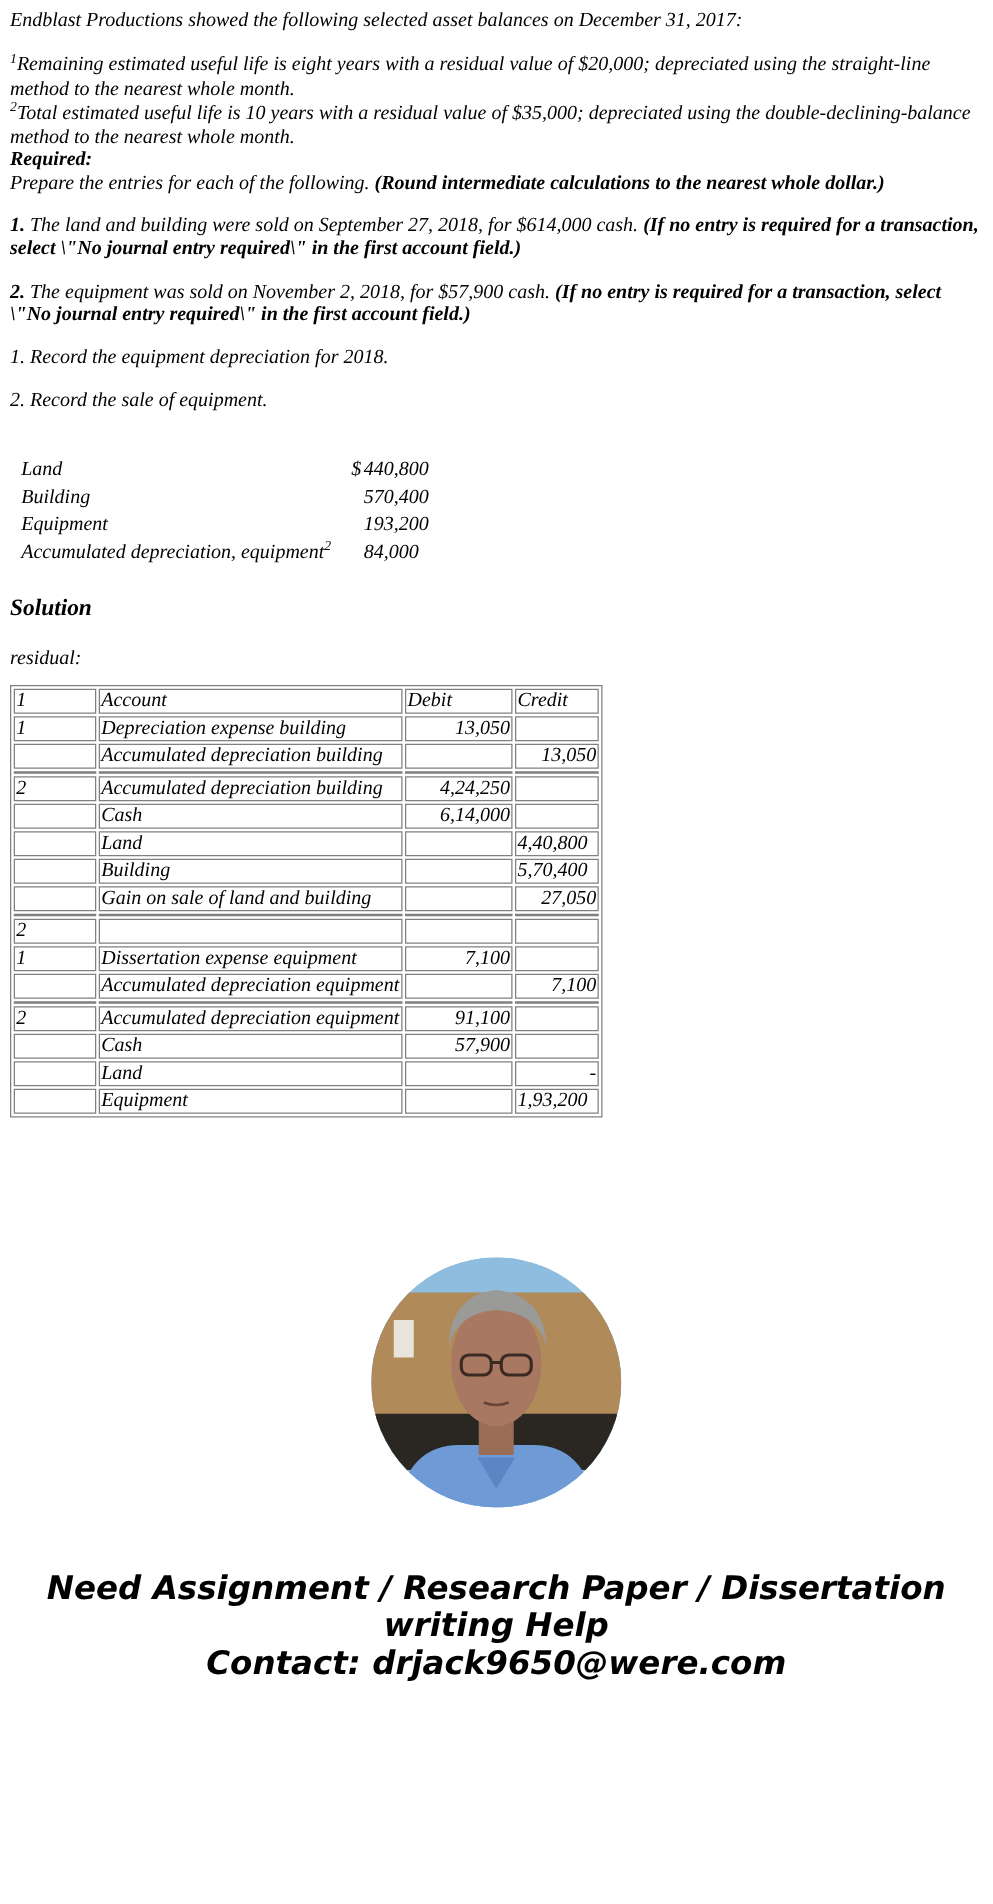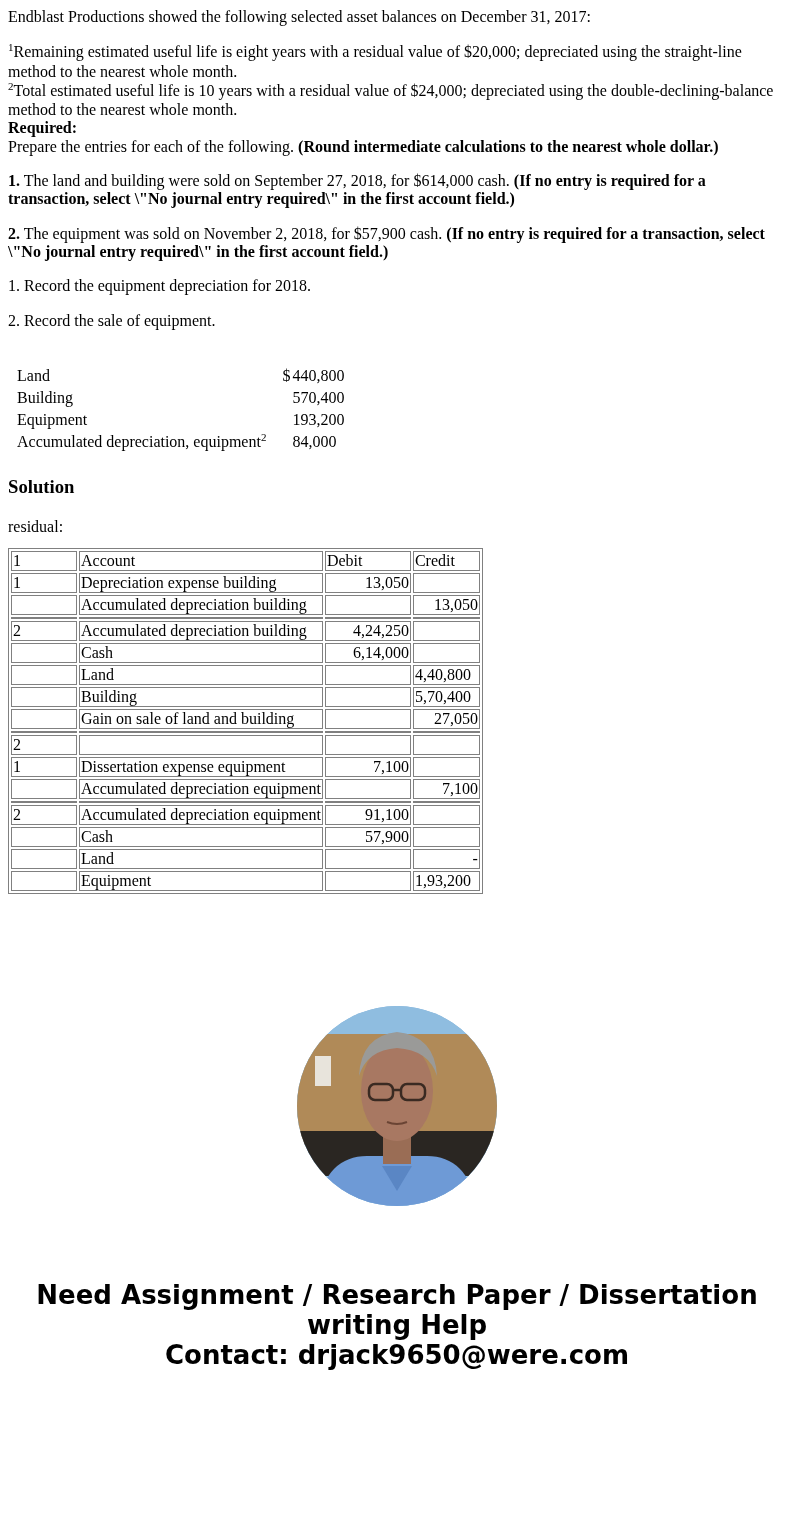--- a/index.html
+++ b/index.html
@@ -3,21 +3,21 @@
   <meta charset="utf-8">
   <style>
     html, body { margin: 0; padding: 0; background: #ffffff; }
     body {
       width: 794px;
       font-family: "Liberation Serif", "DejaVu Serif", serif;
       font-size: 16px;
       color: #000;
       line-height: 1.15;
     }
-    .page { padding: 8px 8px 0 8px; }
+    .page { padding: 8px 8px 0 8px; font-style: italic; }
     p { margin: 0; }
     .blk { margin-bottom: 16px; }
     .fn { margin: 0; line-height: 1.2; }
     .fn sup { font-size: 11px; vertical-align: 6px; line-height: 0; }
     b { font-weight: bold; }
 
     
     table.bal { border-collapse: separate; border-spacing: 2px; margin: 34px 0 0 6px; font-family: "Liberation Serif", serif; }
     table.bal td { padding: 1px 1px; font-size: 16px; line-height: 18px; white-space: nowrap; vertical-align: bottom; }
     table.bal td.lbl { padding-right: 12px; }
@@ -54,33 +54,33 @@
     .photo {
       width: 200px; height: 200px; border-radius: 50%; overflow: hidden; position: relative;
       background: #7fb0d8;
     }
     .promo {
       font-family: "DejaVu Sans", sans-serif;
       font-weight: bold;
       font-size: 26px;
       line-height: 30px;
       text-align: center;
-      margin-top: 74px;
+      margin-top: 50px;
       padding: 0 8px;
     }
   </style>
 </head>
 <body>
 
 <div class="page">
 
   <p class="blk">Endblast Productions showed the following selected asset balances on December 31, 2017:</p>
 
   <p class="fn"><sup>1</sup><span>Remaining estimated useful life is eight years with a residual value of $20,000; depreciated using the straight-line method to the nearest whole month.</span></p>
-  <p class="fn blk"><sup>2</sup><span>Total estimated useful life is 10 years with a residual value of $24,000; depreciated using the double-declining-balance method to the nearest whole month.</span></p>
+  <p class="fn blk"><sup>2</sup><span>Total estimated useful life is 10 years with a residual value of $35,000; depreciated using the double-declining-balance method to the nearest whole month.</span></p>
 
   <div class="blk">
     <p><b>Required:</b></p>
     <p><span>Prepare the entries for each of the following. </span><b>(Round intermediate calculations to the nearest whole dollar.)</b></p>
   </div>
 
   <p class="blk"><b>1.</b><span> The land and building were sold on September 27, 2018, for $614,000 cash. </span><b>(If no entry is required for a transaction, select \"No journal entry required\" in the first account field.)</b></p>
 
   <p class="blk"><b>2.</b><span> The equipment was sold on November 2, 2018, for $57,900 cash. </span><b>(If no entry is required for a transaction, select \"No journal entry required\" in the first account field.)</b></p>
   <p class="blk">1. Record the equipment depreciation for 2018.</p>

